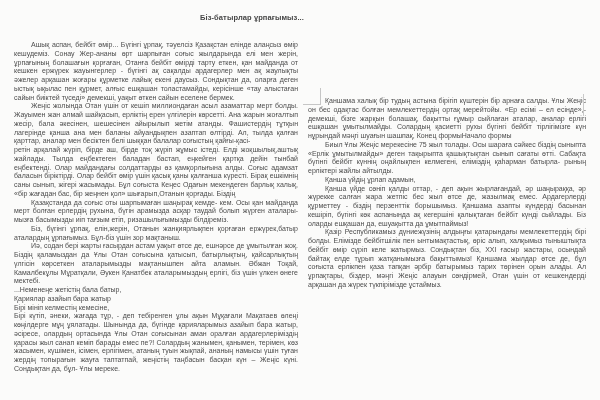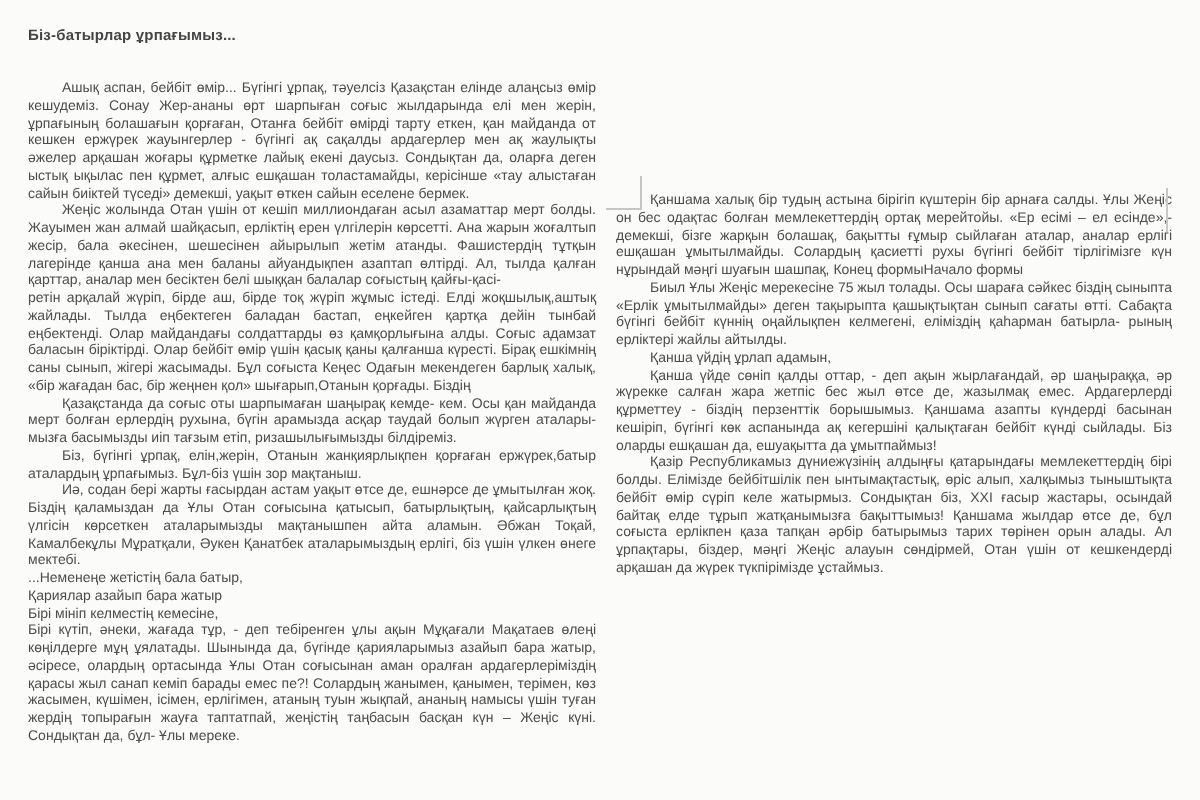--- a/index.html
+++ b/index.html
@@ -10,21 +10,21 @@
     background: #fbfbfa;
     font-family: "Liberation Sans", sans-serif;
     color: #4c4c4c;
     overflow: hidden;
   }
   .doc-title {
     position: absolute;
     left: 14px;
     top: 13px;
     width: 290px;
-    text-align: left;
+    text-align: right;
     font-size: 7.5px;
     font-weight: bold;
     color: #454545;
     letter-spacing: 0.1px;
   }
   .col {
     position: absolute;
     font-size: 7px;
     line-height: 8.75px;
     text-align: justify;

